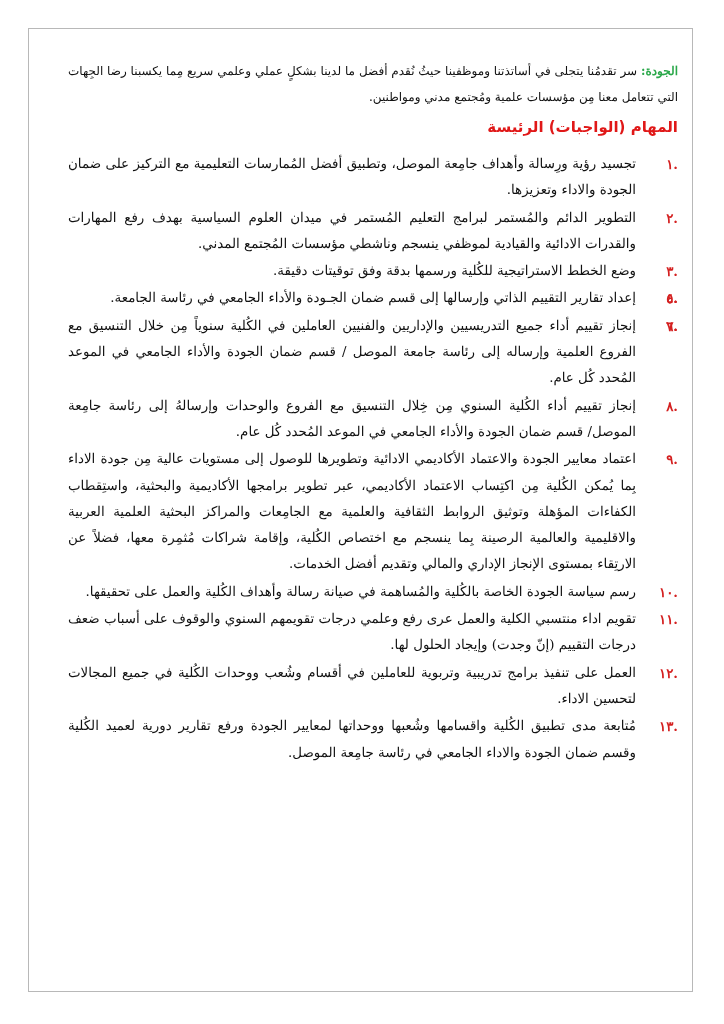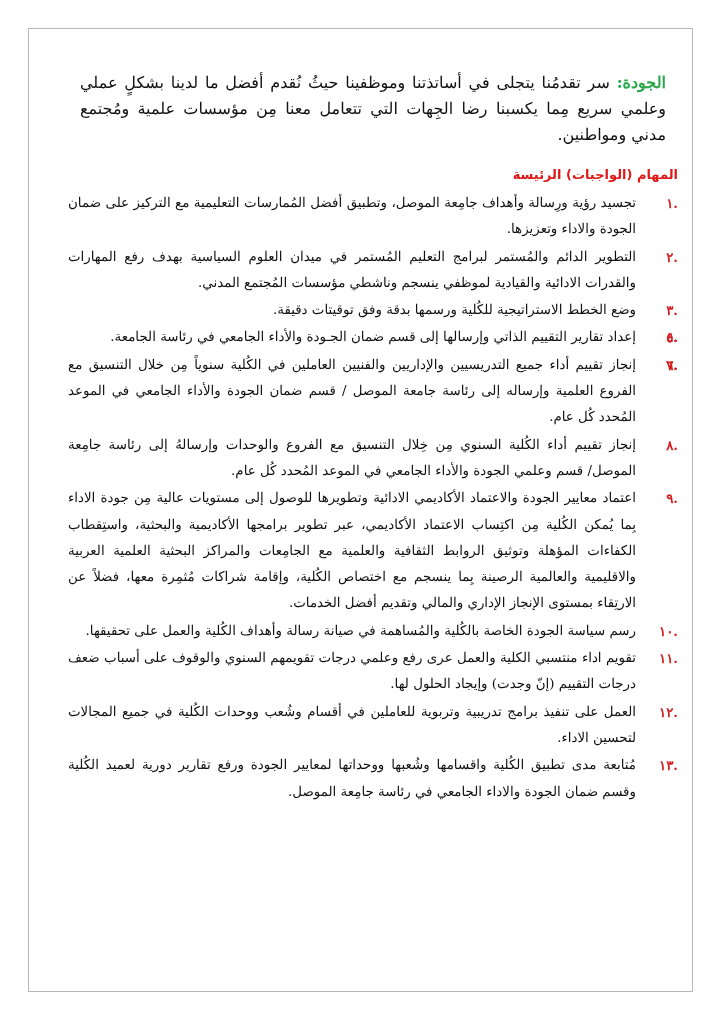--- a/index.html
+++ b/index.html
@@ -1,23 +1,23 @@
 <!DOCTYPE html>
 <html lang="ar" dir="rtl"><head>
 <meta charset="utf-8">
 <style>
   html, body { margin: 0; padding: 0; background: #ffffff; }
   body { width: 724px; height: 1024px; position: relative; overflow: hidden;
          font-family: "DejaVu Serif", "Liberation Serif", serif; color: #111; }
   .page-frame { position: absolute; left: 28px; top: 28px; width: 665px; height: 964px;
                 border: 1px solid #b8b8b8; box-sizing: border-box; }
   .content { position: absolute; left: 68px; top: 58px; width: 610px; direction: rtl; }
-  p.para { margin: 12px; font-size: 16px; line-height: 26px; text-align: justify; text-align-last: right; }
+  p.para { margin: 0; font-size: 12px; line-height: 26px; text-align: justify; text-align-last: right; }
   .term { color: #2aa84a; font-weight: bold; }
-  h2.section-title { margin: 2px 0 0 0; font-size: 13px; line-height: 30px; color: #e01818;
+  h2.section-title { margin: 2px 0 9px 0; font-size: 15px; line-height: 30px; color: #e01818;
                      font-family: "DejaVu Sans", "Liberation Sans", sans-serif; font-weight: bold; text-align: right; }
   ol.tasks { list-style: none; margin: 0; padding: 0; }
   ol.tasks li { position: relative; padding-right: 42px; font-size: 13.4px; line-height: 26.3px;
                 text-align: justify; text-align-last: right; margin-bottom: 1px; }
   ol.tasks li .num { position: absolute; right: 0; top: 0; width: 30px; color: #d42020;
                      text-align: right; font-weight: bold; }
 </style>
 </head>
 <body>
 
@@ -29,20 +29,20 @@
   <h2 class="section-title">المهام (الواجبات) الرئيسة</h2>
 
   <ol class="tasks">
     <li><span class="num">.١</span><span>تجسيد رؤية ورِسالة وأهداف جامِعة الموصل، وتطبيق أفضل المُمارسات التعليمية مع التركيز على ضمان الجودة والاداء وتعزيزها.</span></li>
     <li><span class="num">.٢</span><span>التطوير الدائم والمُستمر لبرامج التعليم المُستمر في ميدان العلوم السياسية بهدف رفع المهارات والقدرات الادائية والقيادية لموظفي ينسجم وناشطي مؤسسات المُجتمع المدني.</span></li>
     <li><span class="num">.٣</span><span>وضع الخطط  الاستراتيجية للكُلية ورسمها بدقة وفق توقيتات دقيقة.</span></li>
     <li><span class="num">.٤</span></li>
     <li><span class="num">.٥</span><span>إعداد تقارير التقييم الذاتي وإرسالها إلى قسم ضمان الجـودة والأداء الجامعي في رئاسة الجامعة.</span></li>
     <li><span class="num">.٦</span></li>
     <li><span class="num">.٧</span><span>إنجاز تقييم أداء جميع التدريسيين والإداريين والفنيين العاملين في الكُلية سنوياً مِن خلال التنسيق مع الفروع العلمية وإرساله إلى رئاسة جامعة الموصل / قسم ضمان الجودة والأداء الجامعي في الموعد المُحدد كُل عام.</span></li>
-    <li><span class="num">.٨</span><span>إنجاز تقييم أداء الكُلية السنوي مِن خِلال التنسيق مع الفروع والوحدات وإرسالهُ إلى رئاسة جامِعة الموصل/ قسم وعلمي الجودة والأداء الجامعي في الموعد المُحدد كُل عام.</span></li>
+    <li><span class="num">.٨</span><span>إنجاز تقييم أداء الكُلية السنوي مِن خِلال التنسيق مع الفروع والوحدات وإرسالهُ إلى رئاسة جامِعة الموصل/ قسم ضمان الجودة والأداء الجامعي في الموعد المُحدد كُل عام.</span></li>
     <li><span class="num">.٩</span><span>اعتماد معايير الجودة والاعتماد الأكاديمي الادائية وتطويرها للوصول إلى مستويات عالية مِن جودة الاداء بِما يُمكن الكُلية مِن اكتِساب الاعتماد الأكاديمي، عبر تطوير برامجها الأكاديمية والبحثية، واستِقطاب الكفاءات المؤهلة وتوثيق الروابط الثقافية والعلمية مع الجامِعات والمراكز البحثية العلمية العربية والاقليمية والعالمية الرصينة بِما ينسجم مع اختصاص الكُلية، وإقامة شراكات مُثمِرة معها، فضلاً عن الارتِقاء بمستوى الإنجاز الإداري والمالي وتقديم أفضل الخدمات.</span></li>
     <li><span class="num">.١٠</span><span>رسم سياسة الجودة الخاصة بالكُلية والمُساهمة في صيانة رسالة وأهداف الكُلية والعمل على تحقيقها.</span></li>
     <li><span class="num">.١١</span><span>تقويم اداء منتسبي الكلية والعمل عرى رفع وعلمي درجات تقويمهم السنوي والوقوف على أسباب ضعف درجات التقييم (إنّ وجدت) وإيجاد الحلول لها.</span></li>
     <li><span class="num">.١٢</span><span>العمل على تنفيذ برامج تدريبية وتربوية للعاملين في أقسام وشُعب ووحدات الكُلية في جميع المجالات لتحسين الاداء.</span></li>
     <li><span class="num">.١٣</span><span>مُتابعة مدى تطبيق الكُلية واقسامها وشُعبها ووحداتها لمعايير الجودة ورفع تقارير دورية لعميد الكُلية وقسم ضمان الجودة والاداء الجامعي في رئاسة جامِعة الموصل.</span></li>
   </ol>
 </div>
 
 </body></html>

